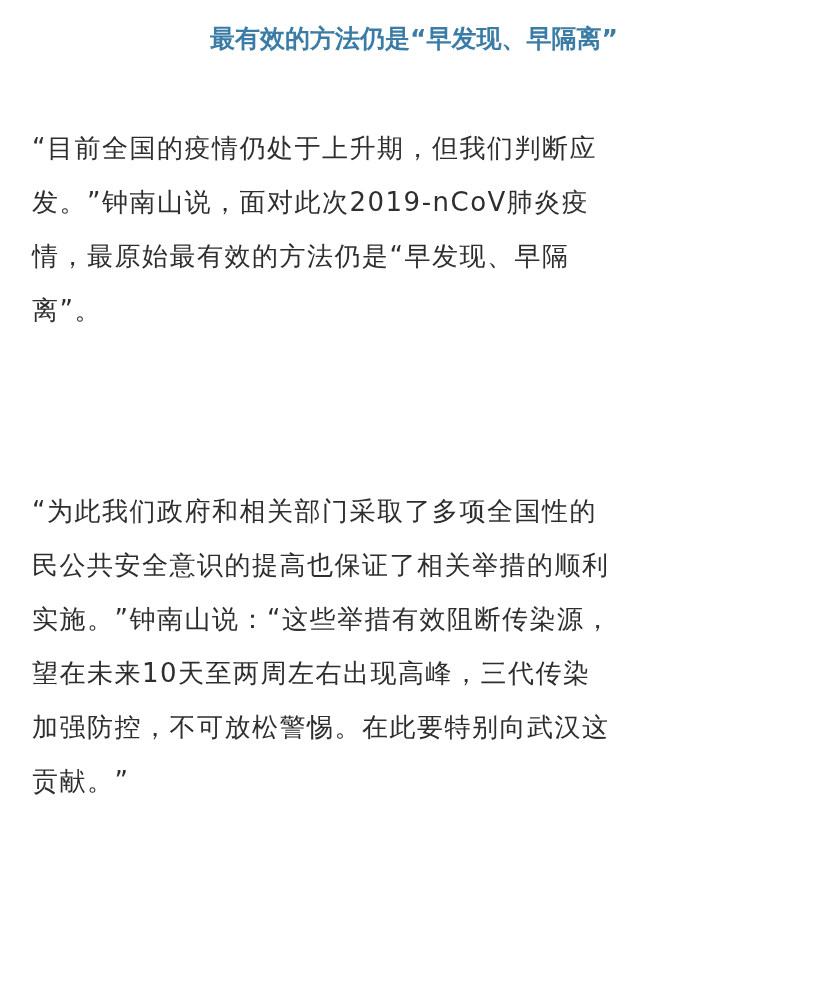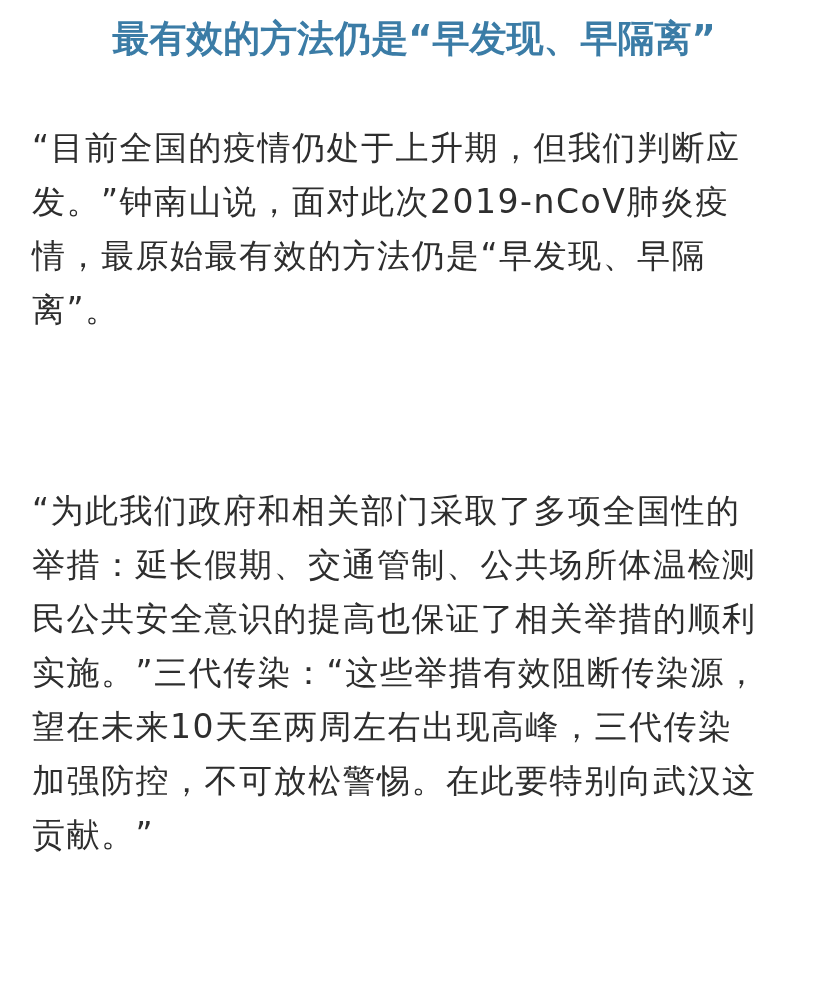--- a/index.html
+++ b/index.html
@@ -13,31 +13,31 @@
       overflow: hidden;
       position: relative;
       font-family: "DejaVu Sans", "Liberation Sans", sans-serif;
     }
     .heading {
       position: absolute;
       top: 14px;
       left: 0;
       width: 828px;
       text-align: center;
-      font-size: 37px;
+      font-size: 25px;
       font-weight: bold;
       color: #3b7ca6;
       line-height: 50px;
       letter-spacing: 0px;
     }
     .para {
       position: absolute;
       left: 32px;
       width: 770px;
-      font-size: 33px;
+      font-size: 26px;
       color: #2e2e2e;
       line-height: 54px;
       letter-spacing: 1.5px;
       text-align: justify;
       word-break: break-all;
     }
     .para .line {
       display: block;
       white-space: nowrap;
       height: 54px;
@@ -52,19 +52,18 @@
 
 <div class="para" id="p1">
   <span class="line">“目前全国的疫情仍处于上升期，但我们判断应</span>
   <span class="line">发。”钟南山说，面对此次2019-nCoV肺炎疫</span>
   <span class="line">情，最原始最有效的方法仍是“早发现、早隔</span>
   <span class="line">离”。</span>
 </div>
 
 <div class="para" id="p2">
   <span class="line">“为此我们政府和相关部门采取了多项全国性的</span>
-  <span class="line">举措：延长假期、交通管制、公共场所体温检测</span>
   <span class="line">民公共安全意识的提高也保证了相关举措的顺利</span>
-  <span class="line">实施。”三代传染：“这些举措有效阻断传染源，</span>
+  <span class="line">实施。”钟南山说：“这些举措有效阻断传染源，</span>
   <span class="line">望在未来10天至两周左右出现高峰，三代传染</span>
   <span class="line">加强防控，不可放松警惕。在此要特别向武汉这</span>
   <span class="line">贡献。”</span>
 </div>
 
 </body></html>

